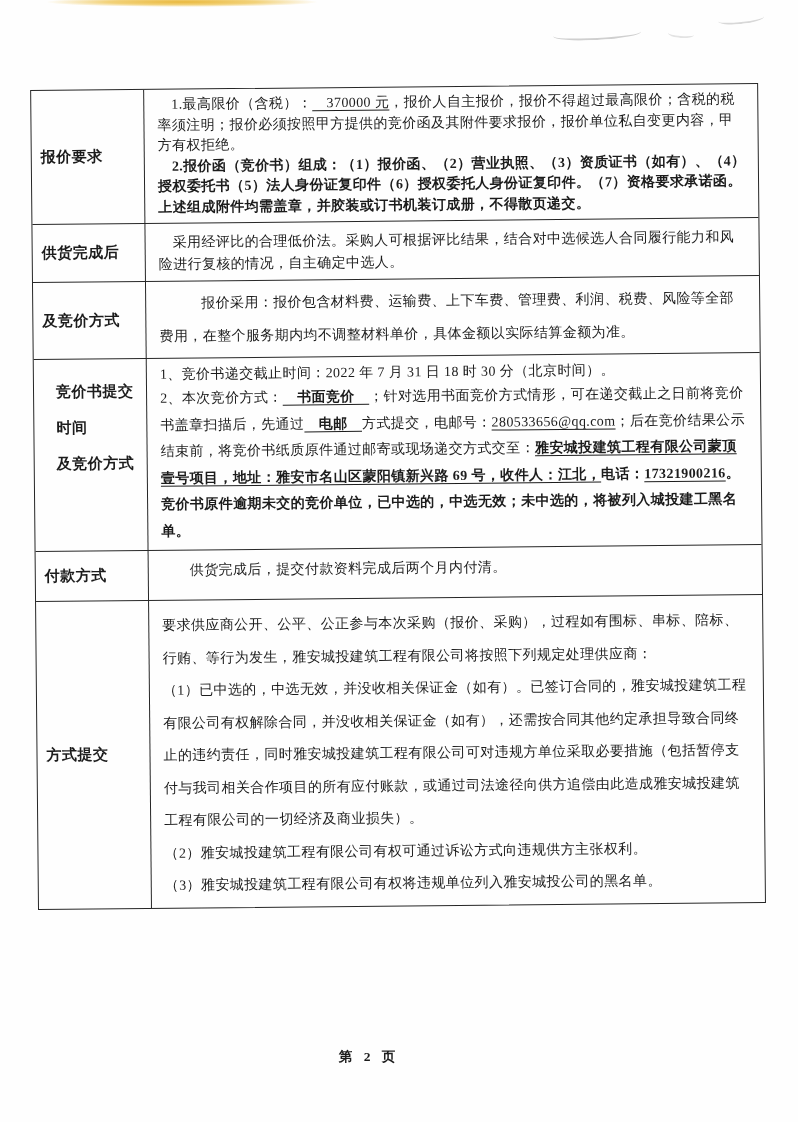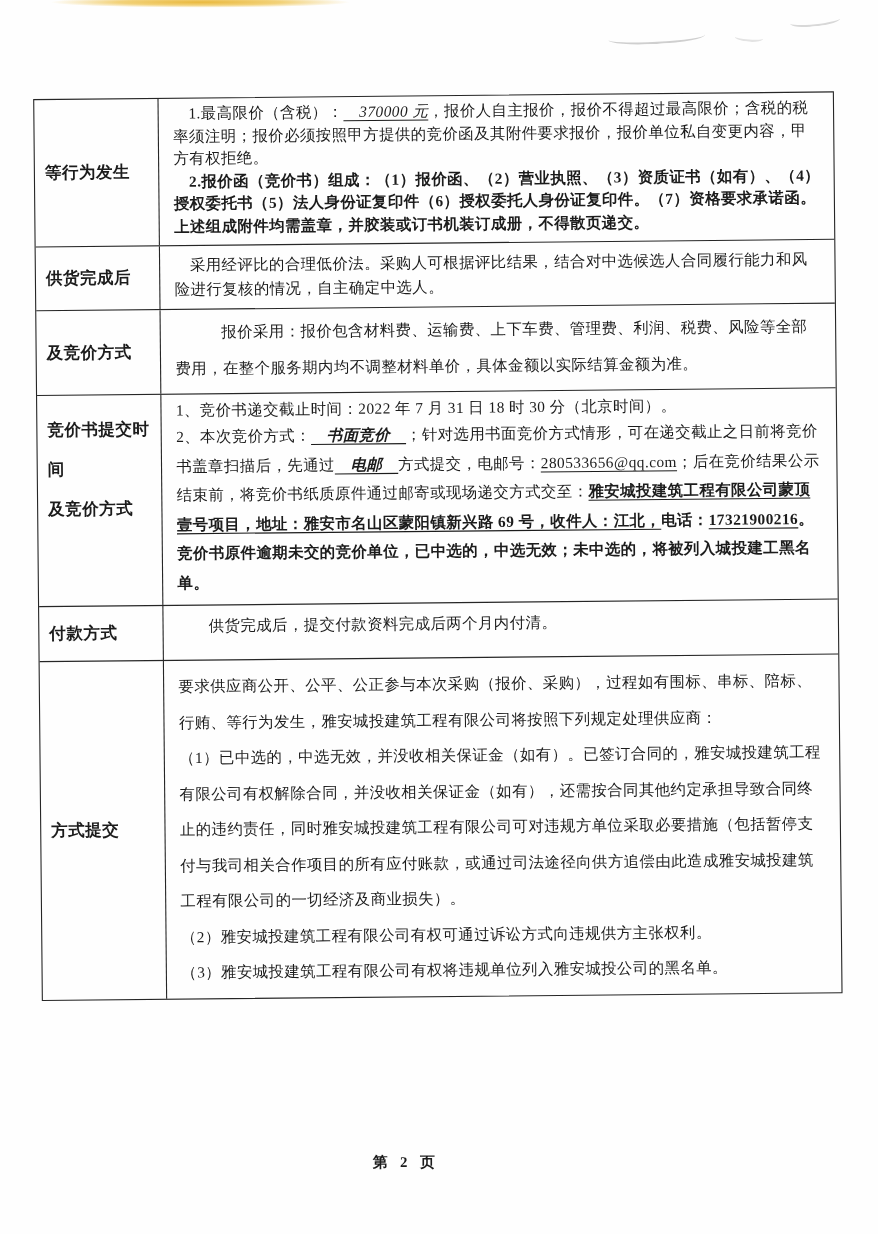--- a/index.html
+++ b/index.html
@@ -31,29 +31,29 @@
   }
   .trow{display:flex;border-bottom:1.7px solid #262626;}
   .trow:last-child{border-bottom:none;}
   .label-cell{
     width:113px;flex:0 0 113px;border-right:1.7px solid #262626;
     padding:6px 4px 6px 9px;box-sizing:border-box;
     font-weight:bold;font-size:15px;letter-spacing:0.5px;
     display:flex;flex-direction:column;justify-content:center;
   }
   .label-top{justify-content:flex-start;padding-top:14px;}
-  .label-top .lbl-line{line-height:36px;}
+  .label-top .lbl-line{line-height:36px;margin-left:13px;}
   .content-cell{
     flex:1;padding:5px 11px 5px 13px;box-sizing:border-box;
     font-size:14px;letter-spacing:0.4px;
   }
   .content-cell p{margin:0;}
   .u{text-decoration:underline;text-underline-offset:3px;}
   .b{font-weight:bold;}
-  .pre{white-space:pre-wrap;font-style:italic;}
+  .pre{white-space:pre-wrap;}
 
   
   .r1{min-height:106px;}
   .r1 .content-cell p{line-height:20.5px;text-indent:1em;}
   .r2{min-height:49px;}
   .r2 .content-cell p{line-height:22px;text-indent:1em;padding-top:3px;}
   .r3{min-height:65px;}
   .r3 .content-cell p{line-height:33px;text-indent:3em;}
   .r4{min-height:152px;}
   .r4 .content-cell .p1{line-height:22px;}
@@ -76,21 +76,21 @@
 
   <div class="artifact-yellow"></div>
   <div class="mark m1"></div>
   <div class="mark m2"></div>
   <div class="mark m3"></div>
 
   <div class="doc-table">
 
     <div class="trow r1">
       <div class="label-cell">
-        <span>等行为发生</span>
+        <span>报价要求</span>
       </div>
       <div class="content-cell">
         <p><span>1.最高限价（含税）：</span><span class="u pre">　370000 元</span><span>，报价人自主报价，报价不得超过最高限价；含税的税率须注明；报价必须按照甲方提供的竞价函及其附件要求报价，报价单位私自变更内容，甲方有权拒绝。</span></p>
         <p class="b">2.报价函（竞价书）组成：（1）报价函、（2）营业执照、（3）资质证书（如有）、（4）授权委托书（5）法人身份证复印件（6）授权委托人身份证复印件。（7）资格要求承诺函。上述组成附件均需盖章，并胶装或订书机装订成册，不得散页递交。</p>
       </div>
     </div>
 
     <div class="trow r2">
       <div class="label-cell">
         <span>供货完成后</span>

